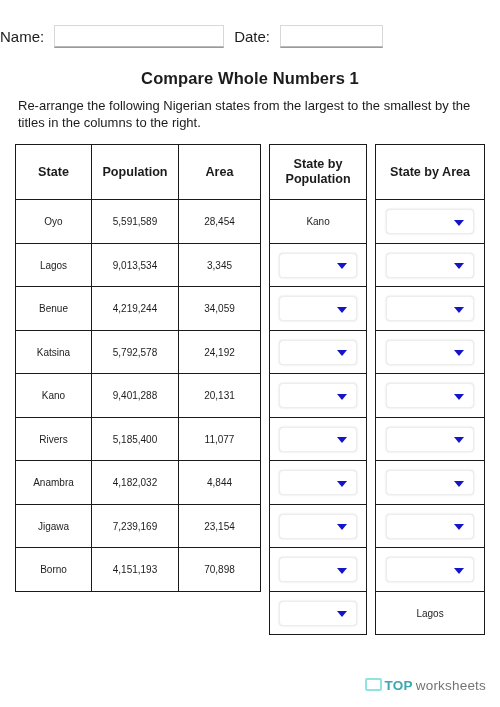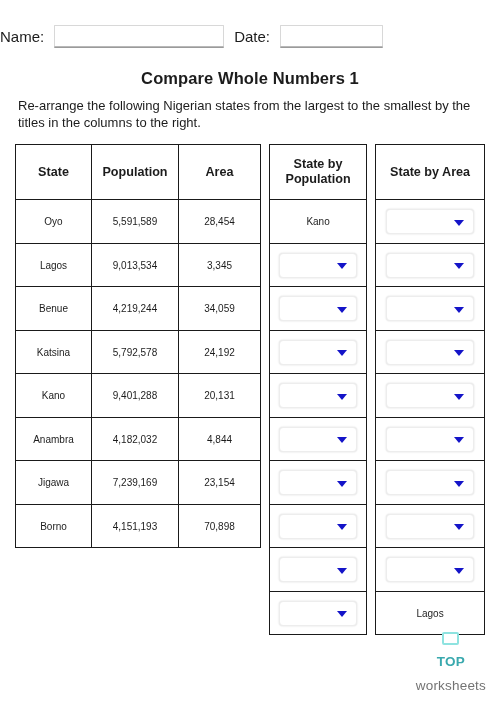--- a/index.html
+++ b/index.html
@@ -116,23 +116,22 @@
     border-right: 5px solid transparent;
     border-top: 6px solid #1414c8;
   }
 
   
   .footer {
     position: absolute;
     right: 14px;
     bottom: 14px;
     display: flex;
-    align-items: center;
-    gap: 9px;
-    flex-direction: column;
+    align-items: flex-start;
+    gap: 3px;
   }
   .logo-mark {
     width: 17px;
     height: 13px;
     border: 2px solid #8fe3e0;
     border-radius: 2px;
     background: #ffffff;
   }
   .logo-top {
     font-size: 13.5px;
@@ -189,20 +188,25 @@
           <td class="c-state">Katsina</td>
           <td class="c-pop">5,792,578</td>
           <td class="c-area">24,192</td>
         </tr>
         <tr>
           <td class="c-state">Kano</td>
           <td class="c-pop">9,401,288</td>
           <td class="c-area">20,131</td>
         </tr>
         <tr>
+          <td class="c-state">Rivers</td>
+          <td class="c-pop">5,185,400</td>
+          <td class="c-area">11,077</td>
+        </tr>
+        <tr>
           <td class="c-state">Anambra</td>
           <td class="c-pop">4,182,032</td>
           <td class="c-area">4,844</td>
         </tr>
         <tr>
           <td class="c-state">Jigawa</td>
           <td class="c-pop">7,239,169</td>
           <td class="c-area">23,154</td>
         </tr>
         <tr>

